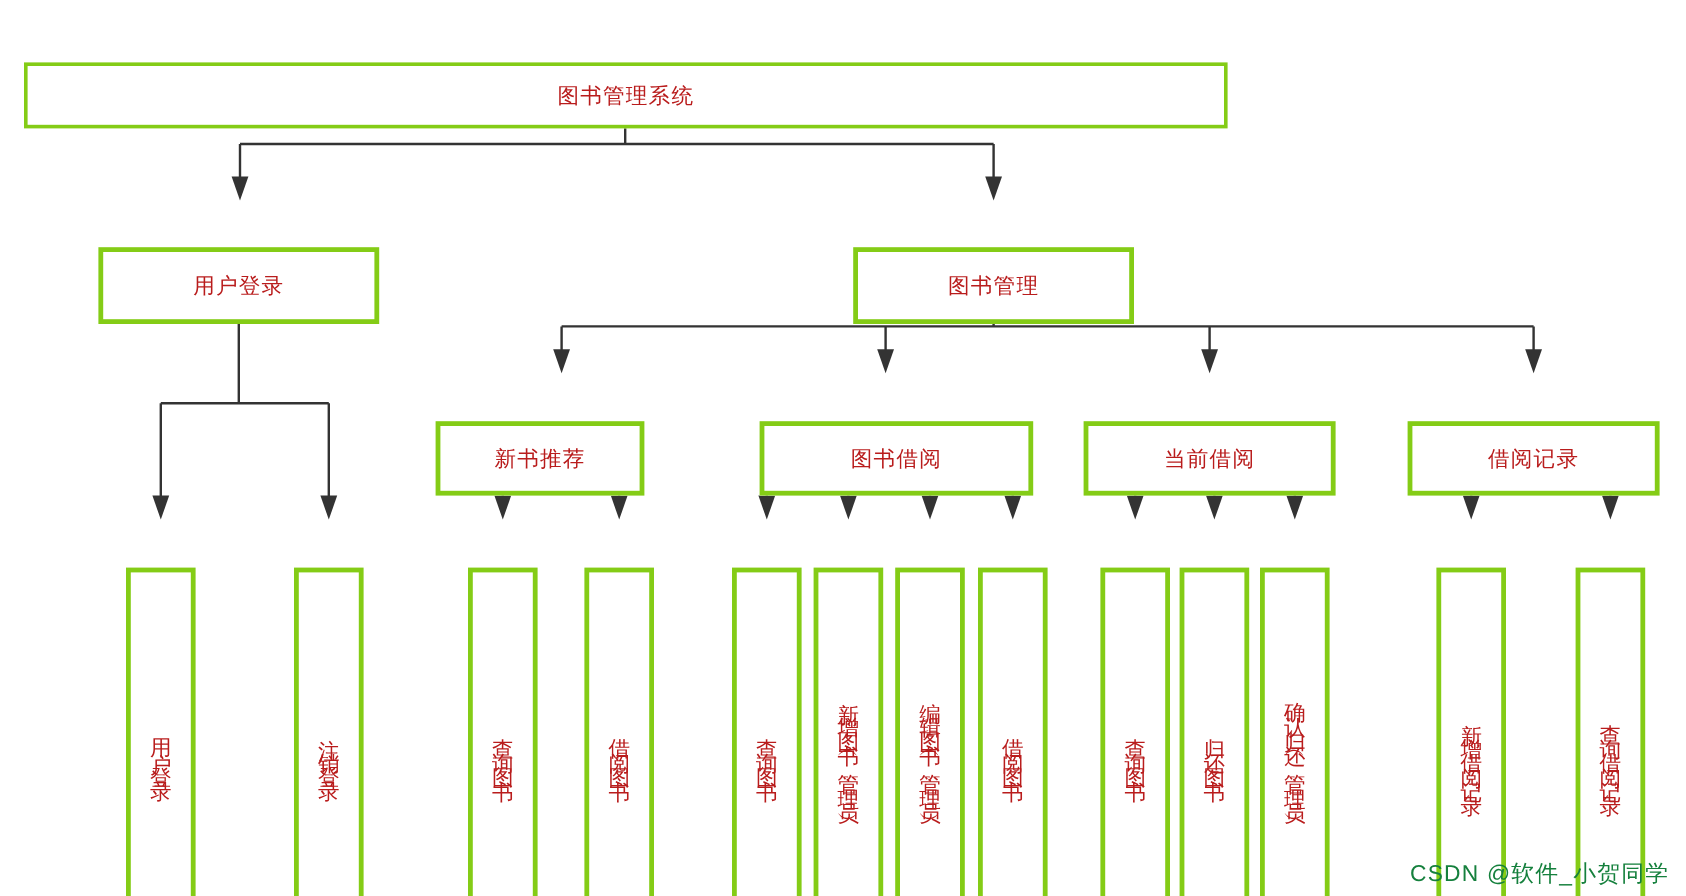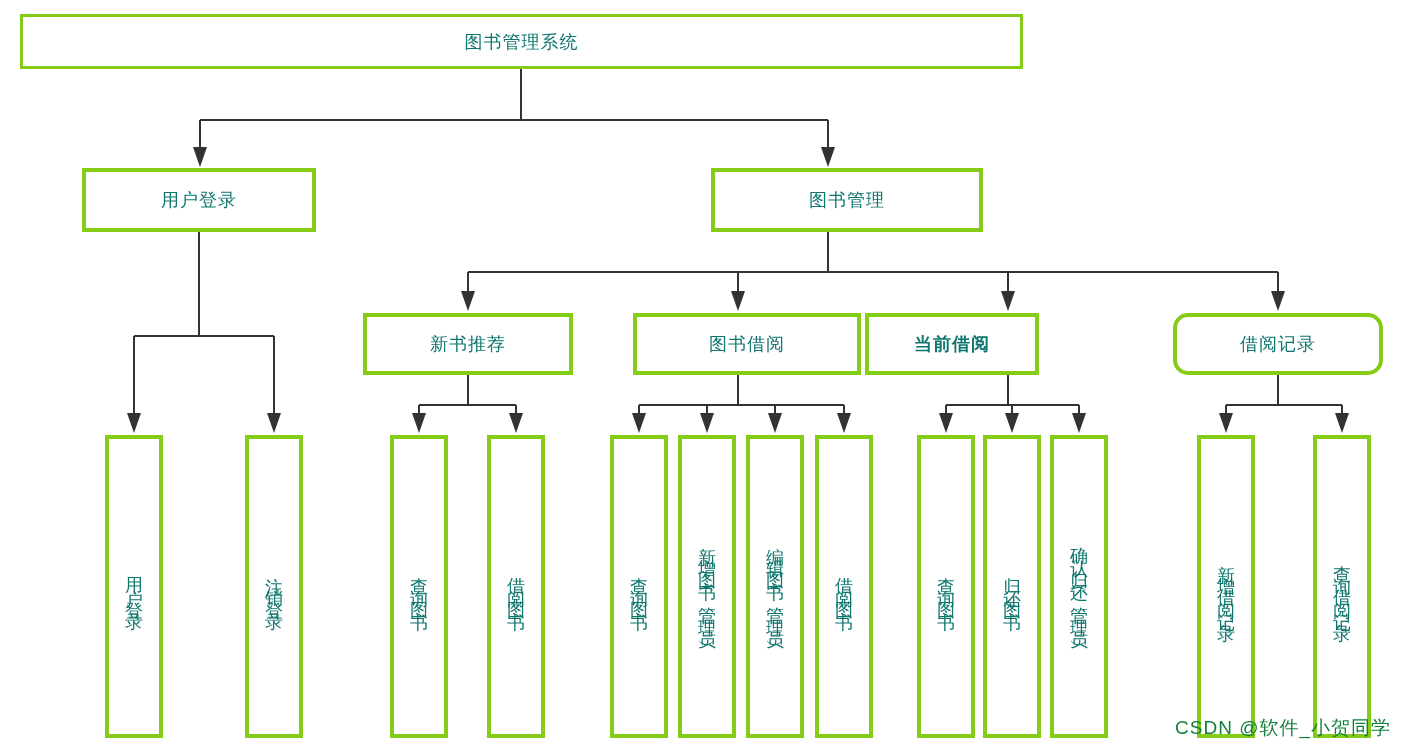--- a/index.html
+++ b/index.html
@@ -19,25 +19,26 @@
     position: absolute;
     left: 0; top: 0;
     width: 1405px;
     height: 747px;
   }
   .node {
     position: absolute;
     box-sizing: border-box;
     background: #ffffff;
     border: 4px solid #84cc16;
-    color: #0f766e;
+    color: #b91c1c;
     display: flex;
     align-items: center;
     justify-content: center;
     font-size: 18px;
+    margin-top: 38px;
   }
   .node.root {
     border-width: 3px;
     font-size: 18px;
   }
   .hbox {
     letter-spacing: 1px;
   }
   .vbox {
     writing-mode: vertical-rl;
@@ -99,26 +100,26 @@
       <polygon points="1005,413 1019,413 1012,433"></polygon>
       <polygon points="1072,413 1086,413 1079,433"></polygon>
       <polygon points="1219,413 1233,413 1226,433"></polygon>
       <polygon points="1335,413 1349,413 1342,433"></polygon>
     </g>
   </svg>
 
   <div class="node root hbox" style="left:20px; top:14px; width:1003px; height:55px;">图书管理系统</div>
 
   <div class="node hbox" style="left:82px; top:168px; width:234px; height:64px;">用户登录</div>
-  <div class="node hbox" style="left:711px; top:168px; width:272px; height:64px;">图书管理</div>
+  <div class="node hbox" style="left:711px; top:168px; width:234px; height:64px;">图书管理</div>
 
-  <div class="node hbox" style="left:363px; top:313px; width:210px; height:62px;">新书推荐</div>
+  <div class="node hbox" style="left:363px; top:313px; width:174px; height:62px;">新书推荐</div>
   <div class="node hbox" style="left:633px; top:313px; width:228px; height:62px;">图书借阅</div>
-  <div class="node hbox" style="left:865px; top:313px; width:174px; height:62px;font-weight:bold;">当前借阅</div>
-  <div class="node hbox" style="left:1173px; top:313px; width:210px; height:62px;border-radius:15px;">借阅记录</div>
+  <div class="node hbox" style="left:903px; top:313px; width:210px; height:62px;">当前借阅</div>
+  <div class="node hbox" style="left:1173px; top:313px; width:210px; height:62px;">借阅记录</div>
 
   <div class="node vbox" style="left:105px; top:435px; width:58px; height:303px;">用户登录</div>
   <div class="node vbox" style="left:245px; top:435px; width:58px; height:303px;">注销登录</div>
 
   <div class="node vbox" style="left:390px; top:435px; width:58px; height:303px;">查询图书</div>
   <div class="node vbox" style="left:487px; top:435px; width:58px; height:303px;">借阅图书</div>
 
   <div class="node vbox" style="left:610px; top:435px; width:58px; height:303px;">查询图书</div>
   <div class="node vbox" style="left:678px; top:435px; width:58px; height:303px;">新增图书（管理员）</div>
   <div class="node vbox" style="left:746px; top:435px; width:58px; height:303px;">编辑图书（管理员）</div>

